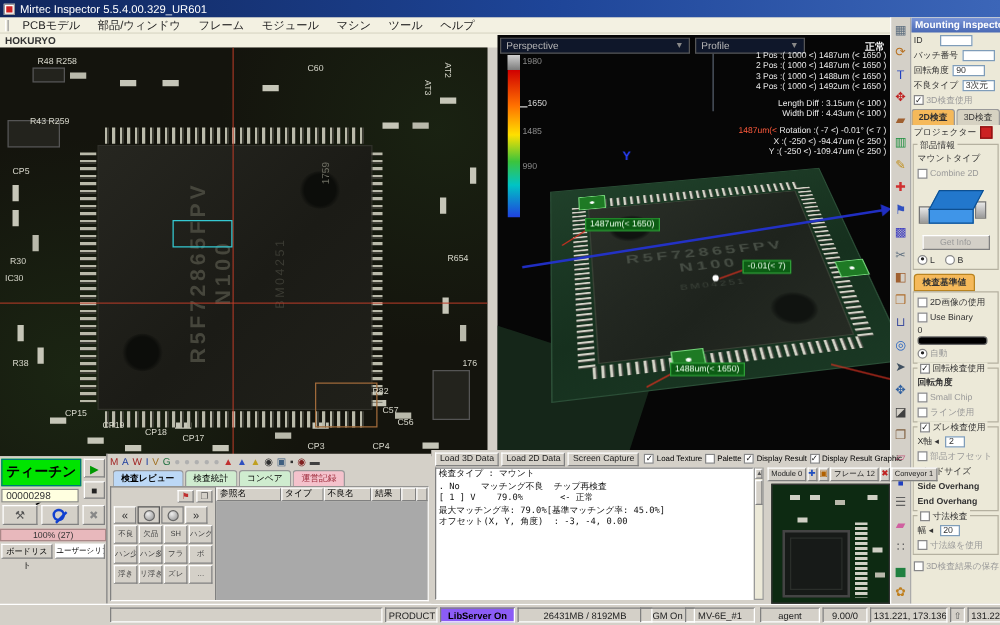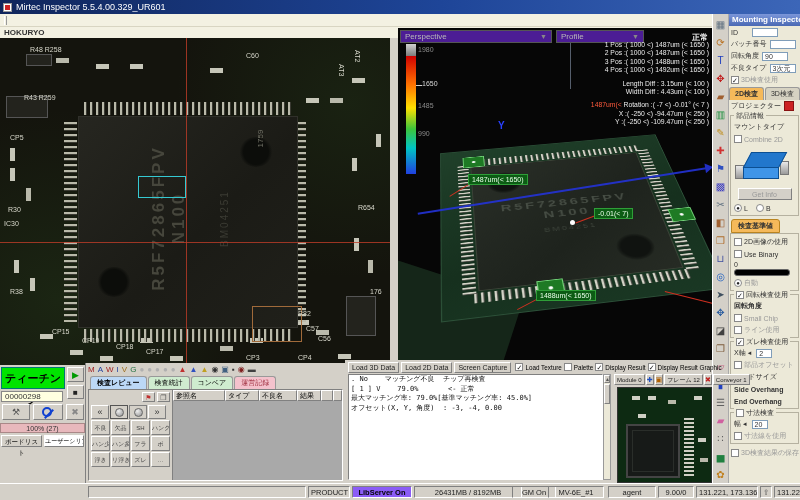--- a/index.html
+++ b/index.html
@@ -63,21 +63,21 @@
   .sl:nth-child(7){left:8px;top:168px;} .sl:nth-child(8){left:4px;top:182px;}
   .sl:nth-child(9){left:10px;top:250px;} .sl:nth-child(10){left:52px;top:290px;}
   .sl:nth-child(11){left:82px;top:299px;} .sl:nth-child(12){left:116px;top:305px;}
   .sl:nth-child(13){left:146px;top:310px;} .sl:nth-child(14){left:298px;top:272px;}
   .sl:nth-child(15){left:306px;top:287px;} .sl:nth-child(16){left:318px;top:297px;}
   .sl:nth-child(17){left:246px;top:316px;} .sl:nth-child(18){left:298px;top:316px;}
   .sl:nth-child(19){left:358px;top:166px;} .sl:nth-child(20){left:370px;top:250px;}
 
   
   #view3d { position:absolute; left:398px; top:28px; width:314px; height:337px; background:#060606; overflow:hidden; }
-  .dd { position:absolute; top:2px; height:13px; background:#4c1d95; border:1px solid #555; color:#b8b8b8;
+  .dd { position:absolute; top:2px; height:13px; background:#0f172a; border:1px solid #555; color:#b8b8b8;
     font-size:8px; line-height:12px; padding:0 4px; display:flex; justify-content:space-between; align-items:center; }
   #dd-view { left:2px; width:152px; } #dd-profile { left:158px; width:88px; }
   .dd .arr { color:#888; font-size:7px; margin-left:6px; }
   #status3d { position:absolute; right:4px; top:4px; color:#f2f2f2; font-size:8px; font-weight:bold; }
   #scalecap { position:absolute; left:8px; top:16px; width:10px; height:12px; background:linear-gradient(180deg,#cfcfcf,#7c7c7c); }
   #scalebar { position:absolute; left:8px; top:28px; width:10px; height:118px;
     background:linear-gradient(180deg,#d00000 0%,#ff7000 24%,#ffe000 44%,#3cc43c 62%,#00c4c4 78%,#2040e0 100%); }
   .scl { position:absolute; font-size:7px; color:#8a8a8a; }
   #scl0 { left:20px; top:18px; } #scl1 { left:24px; top:52px; color:#d8d8d8; }
   #scl2 { left:20px; top:74px; } #scl3 { left:20px; top:102px; }
@@ -265,20 +265,21 @@
 
 <div id="win">
 
   <div id="titlebar">
     <span class="appicon"></span>
     <span>Mirtec Inspector 5.5.4.00.329_UR601</span>
   </div>
 
   <div id="menubar">
     <span class="grip"></span>
+    <span><span class="mitem">PCBモデル</span><span class="mitem">部品/ウィンドウ</span><span class="mitem">フレーム</span><span class="mitem">モジュール</span><span class="mitem">マシン</span><span class="mitem">ツール</span><span class="mitem">ヘルプ</span></span>
   </div>
 
   <div id="boardrow">
     <span>HOKURYO</span>
   </div>
 
   <div id="view2d">
     <div class="boardtint"></div>
     <div class="comp-h"></div>
     <div class="comp-v"></div>
@@ -675,20 +676,21 @@
           <span>Display Result</span>
         </label>
           <label class="chk">
           <span class="cbx">✓</span>
           <span>Display Result Graphic</span>
         </label>
         </span>
     </div>
     <div id="con-text">
       <div>
+          <div class="cline">検査タイプ : マウント</div>
           <div class="cline"></div>
           <div class="cline">. No    マッチング不良  チップ再検査</div>
           <div class="cline">[ 1 ] V    79.0%       &lt;- 正常</div>
           <div class="cline"></div>
           <div class="cline">最大マッチング率: 79.0%[基準マッチング率: 45.0%]</div>
           <div class="cline">オフセット(X, Y, 角度)  : -3, -4, 0.00</div>
         </div>
     </div>
     <div id="con-scroll">
       <div class="sb-a">▲</div>

